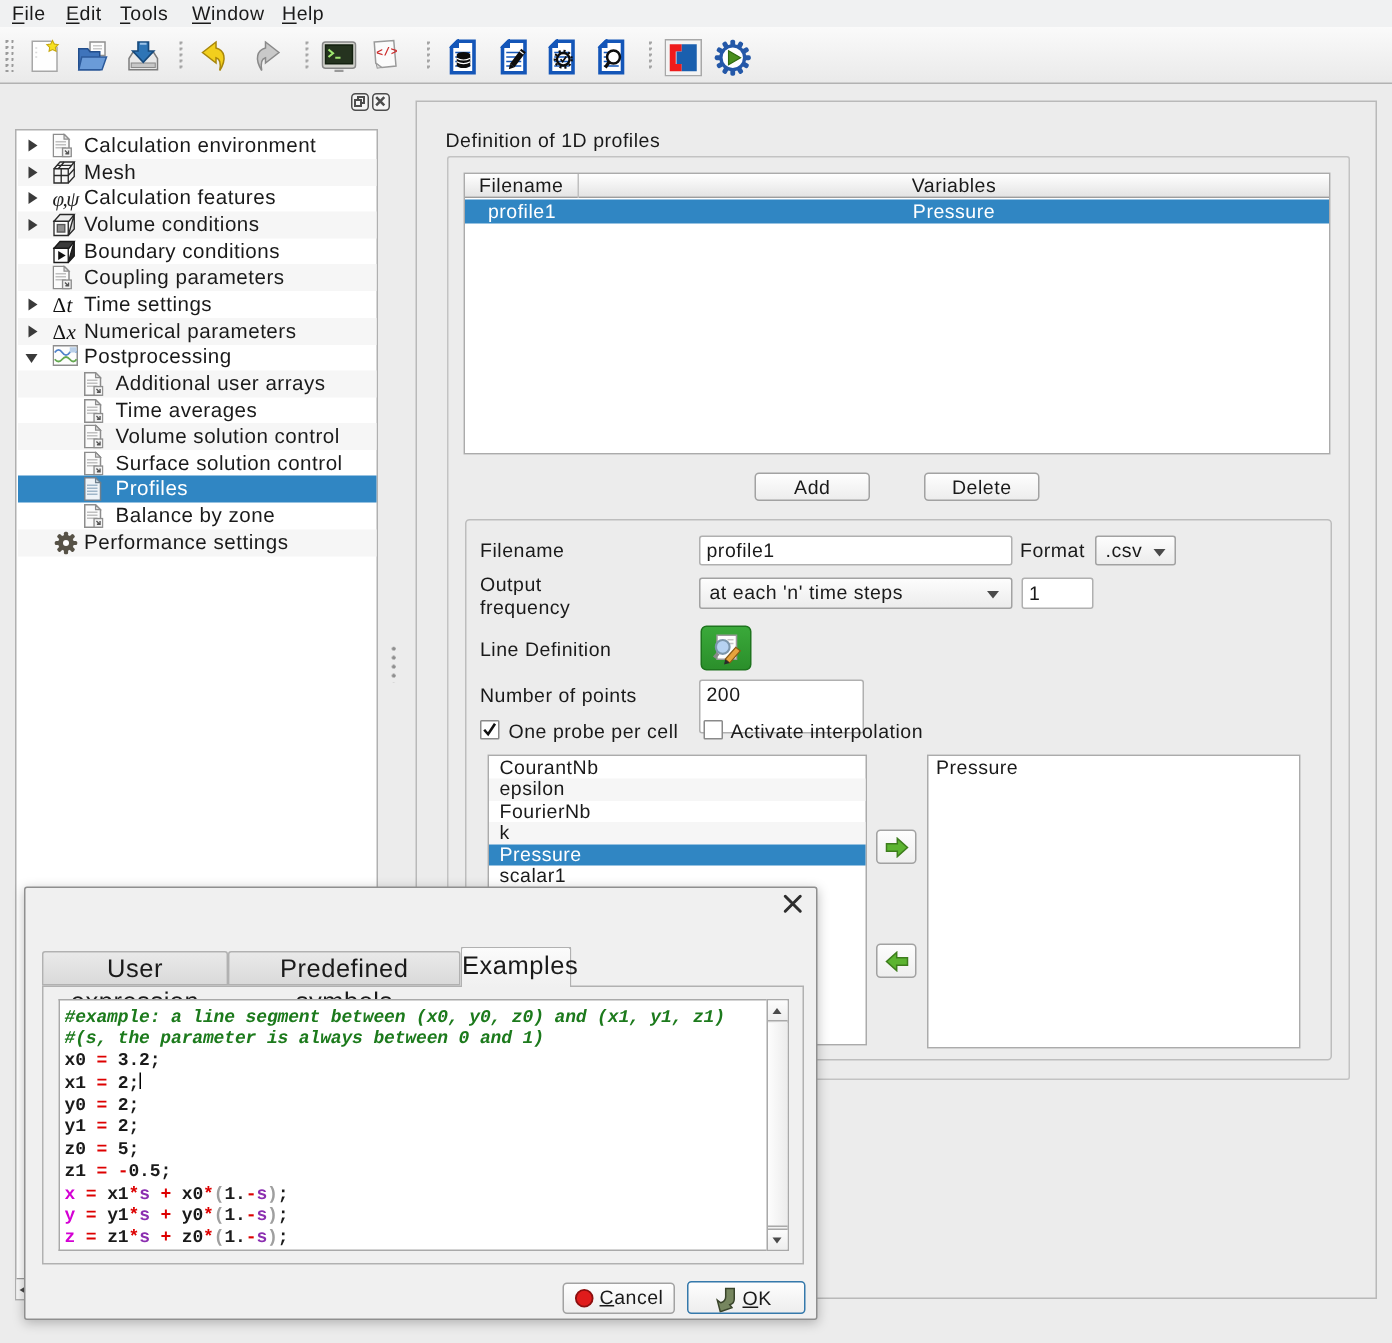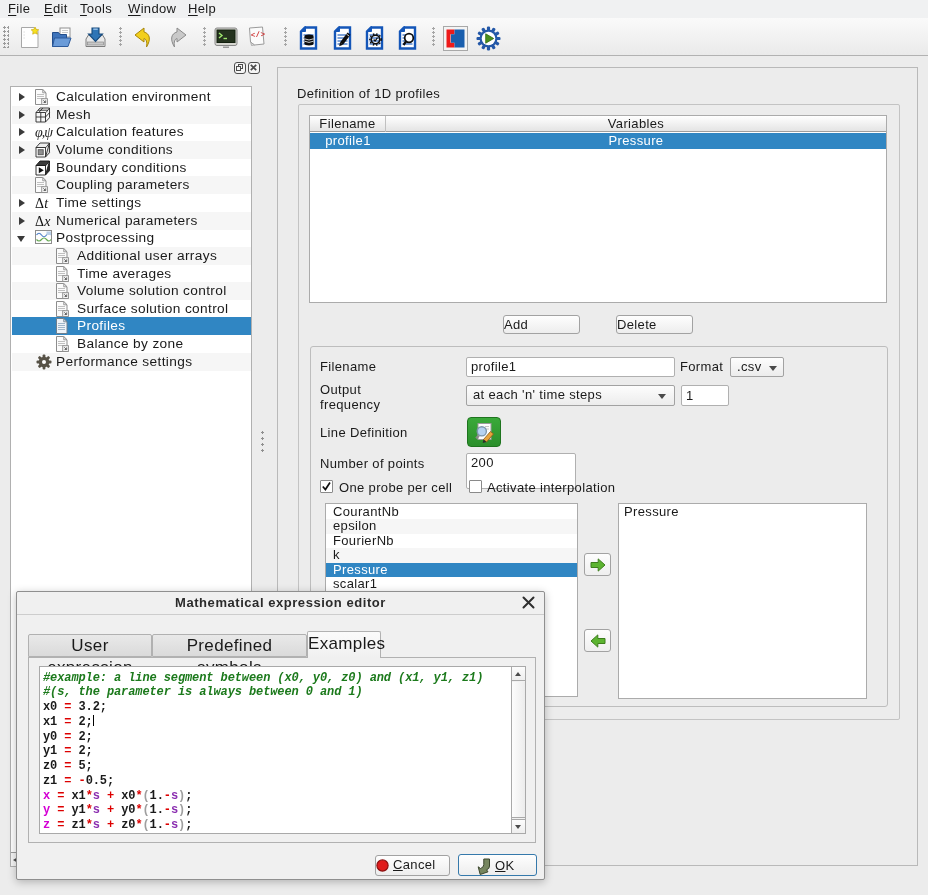--- a/index.html
+++ b/index.html
@@ -28,21 +28,21 @@
 .arr { position:absolute; width:0; height:0; }
 .arr.r { border-left:6.5px solid #3a3a3a; border-top:4px solid transparent; border-bottom:4px solid transparent; left:7px; top:5px; }
 .arr.d { border-top:6.5px solid #3a3a3a; border-left:4px solid transparent; border-right:4px solid transparent; left:5px; top:7px; }
 .tico { position:absolute; top:1px; height:16px; }
 
 #rpanel { position:absolute; left:277px; top:67px; width:641px; height:799px; border:1px solid #b9b9b9; background:#ececec; }
 #rframe { position:absolute; left:298px; top:104px; width:602px; height:616px; border:1px solid #c3c3c3; border-radius:2px; }
 #tbl { position:absolute; left:309px; top:115px; width:578px; height:188px; background:#fff; border:1px solid #ababab; }
 #tblhead { position:absolute; left:0; top:0; width:576px; height:16px; background:linear-gradient(#ffffff,#e4e4e4); border-bottom:1px solid #9d9d9d; }
 #tblrow { position:absolute; left:0; top:17px; width:576px; height:16px; background:#3086c3; color:#fff; }
-.btn { position:absolute; background:linear-gradient(#fefefe,#ededed); border:1px solid #a2a2a2; border-radius:3px; font-size:13px; text-align:left; color:#1a1a1a; }
+.btn { position:absolute; background:linear-gradient(#fefefe,#ededed); border:1px solid #a2a2a2; border-radius:3px; font-size:13px; text-align:center; color:#1a1a1a; }
 #gbox2 { position:absolute; left:310px; top:346px; width:578px; height:361px; border:1px solid #bdbdbd; border-radius:3px; }
 .lbl { position:absolute; font-size:13px; color:#1a1a1a; line-height:15px; }
 .inp { position:absolute; background:#fff; border:1px solid #b0b0b0; border-radius:2px; font-size:13px; line-height:18px; padding-left:4px; }
 .combo { position:absolute; background:linear-gradient(#fdfdfd,#ececec); border:1px solid #a2a2a2; border-radius:2px; font-size:13px; line-height:18px; padding-left:6px; }
 .carr { position:absolute; width:0; height:0; border-left:4px solid transparent; border-right:4px solid transparent; border-top:5px solid #4a4a4a; }
 .cb { position:absolute; width:13px; height:13px; background:#fff; border:1px solid #8a8a8a; border-radius:1px; }
 .list { position:absolute; background:#fff; border:1px solid #ababab; font-size:13px; }
 .li { height:14.6px; line-height:14.6px; padding-left:4px; white-space:nowrap; }
 .abtn { position:absolute; left:584px; width:27px; height:23px; background:linear-gradient(#fdfdfd,#efefef); border:1px solid #a2a2a2; border-radius:3px; }
 
@@ -459,21 +459,20 @@
       <svg style="position:absolute;left:5px;top:4px;" width="16" height="14" viewBox="0 0 16 14">
         <path d="M15 4.5 h-7.2 v-3.6 l-6.8 6.1 6.8 6.1 v-3.6 h7.2 z" fill="#5cb430" stroke="#3d7d1c"></path>
       </svg>
     </div>
 <div class="list" style="left:618px;top:503px;width:249px;height:196px;">
 <div style="height:0.5px"></div>
 <div class="li" style="padding-left:5px;">Pressure</div>
 </div>
   </div>
 <div id="dlg">
-  <div id="dlgtitle">Mathematical expression editor</div>
   <div id="dlgx"><svg width="13" height="13" viewBox="0 0 13 13">
         <path d="M1.5 1.5 L11.5 11.5 M11.5 1.5 L1.5 11.5" stroke="#2e2e2e" stroke-width="2" stroke-linecap="round"></path>
       </svg></div>
   <div class="tab tabu" style="left:11px;width:124px;">User expression</div>
   <div class="tab tabu" style="left:135px;width:155px;">Predefined symbols</div>
   <div class="tab tabs" style="left:290px;width:74px;padding-right:7px;">Examples</div>
   <div id="pane"></div>
   <div id="code"><span class="cm">#example: a line segment between (x0, y0, z0) and (x1, y1, z1)</span>
 <span class="cm">#(s, the parameter is always between 0 and 1)</span>
 x0 <span class="op">=</span> 3.2;

